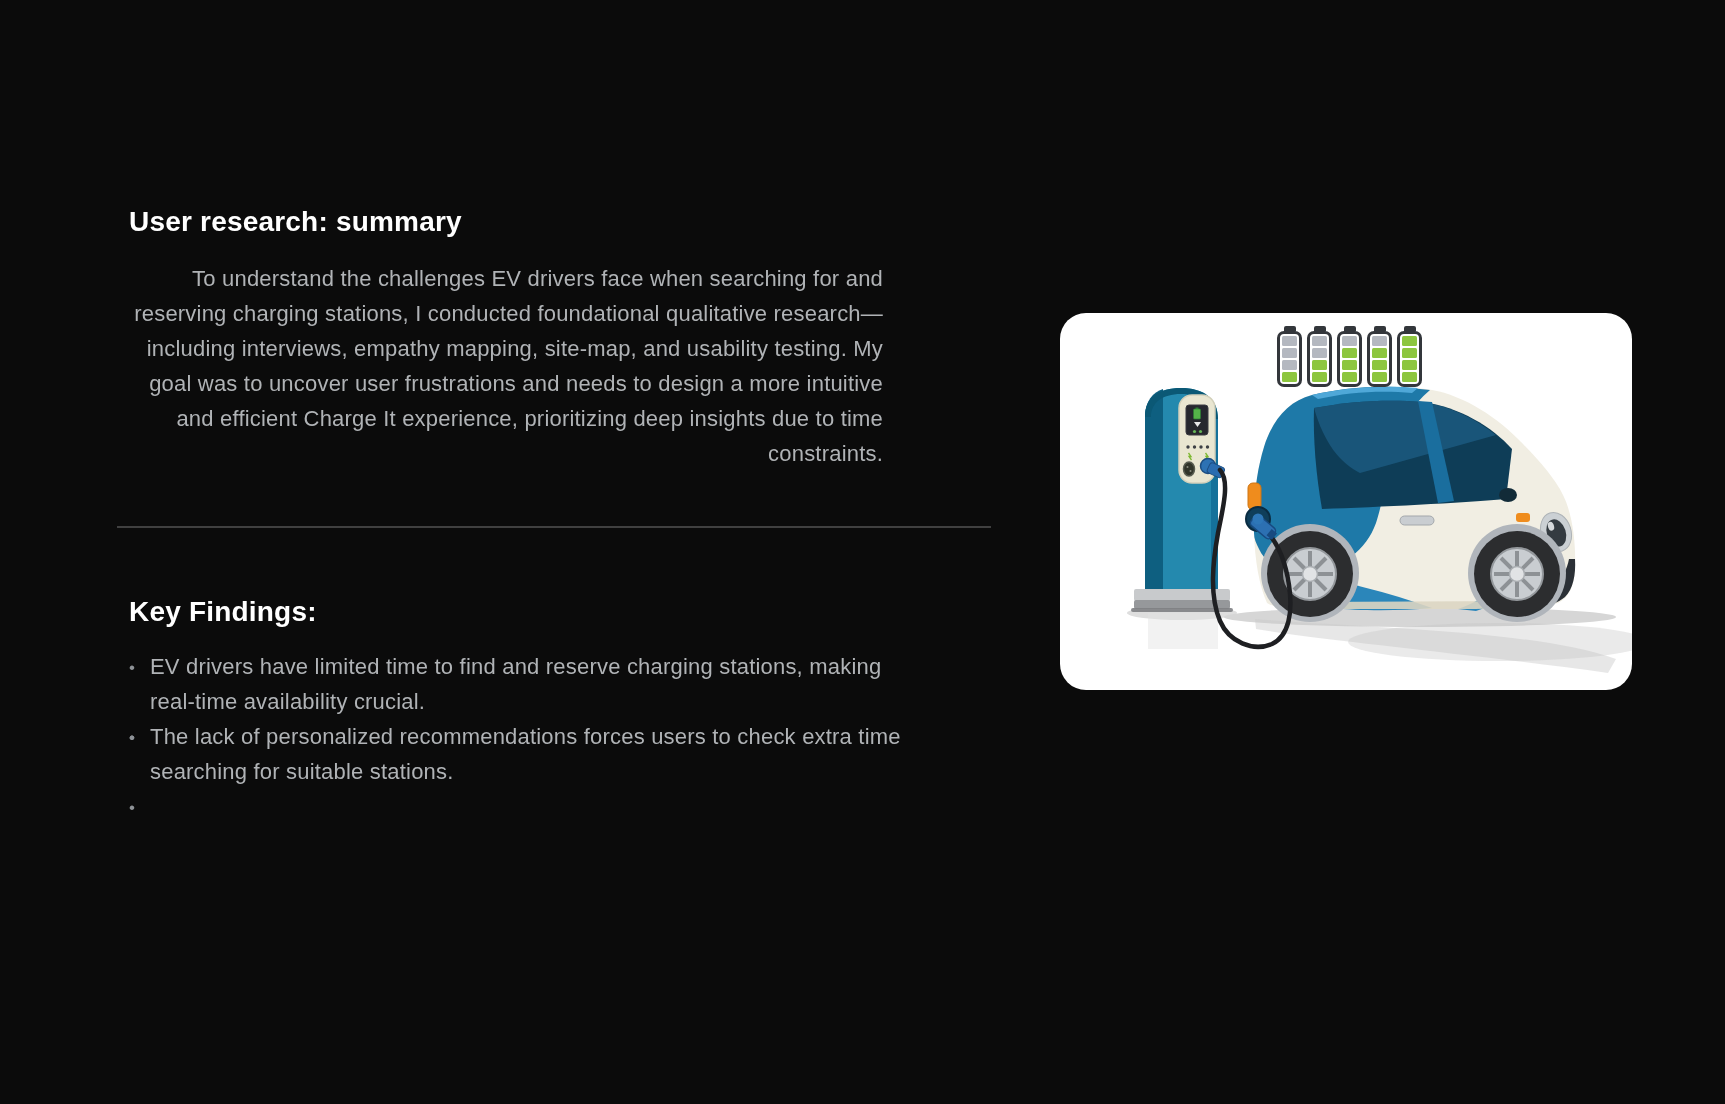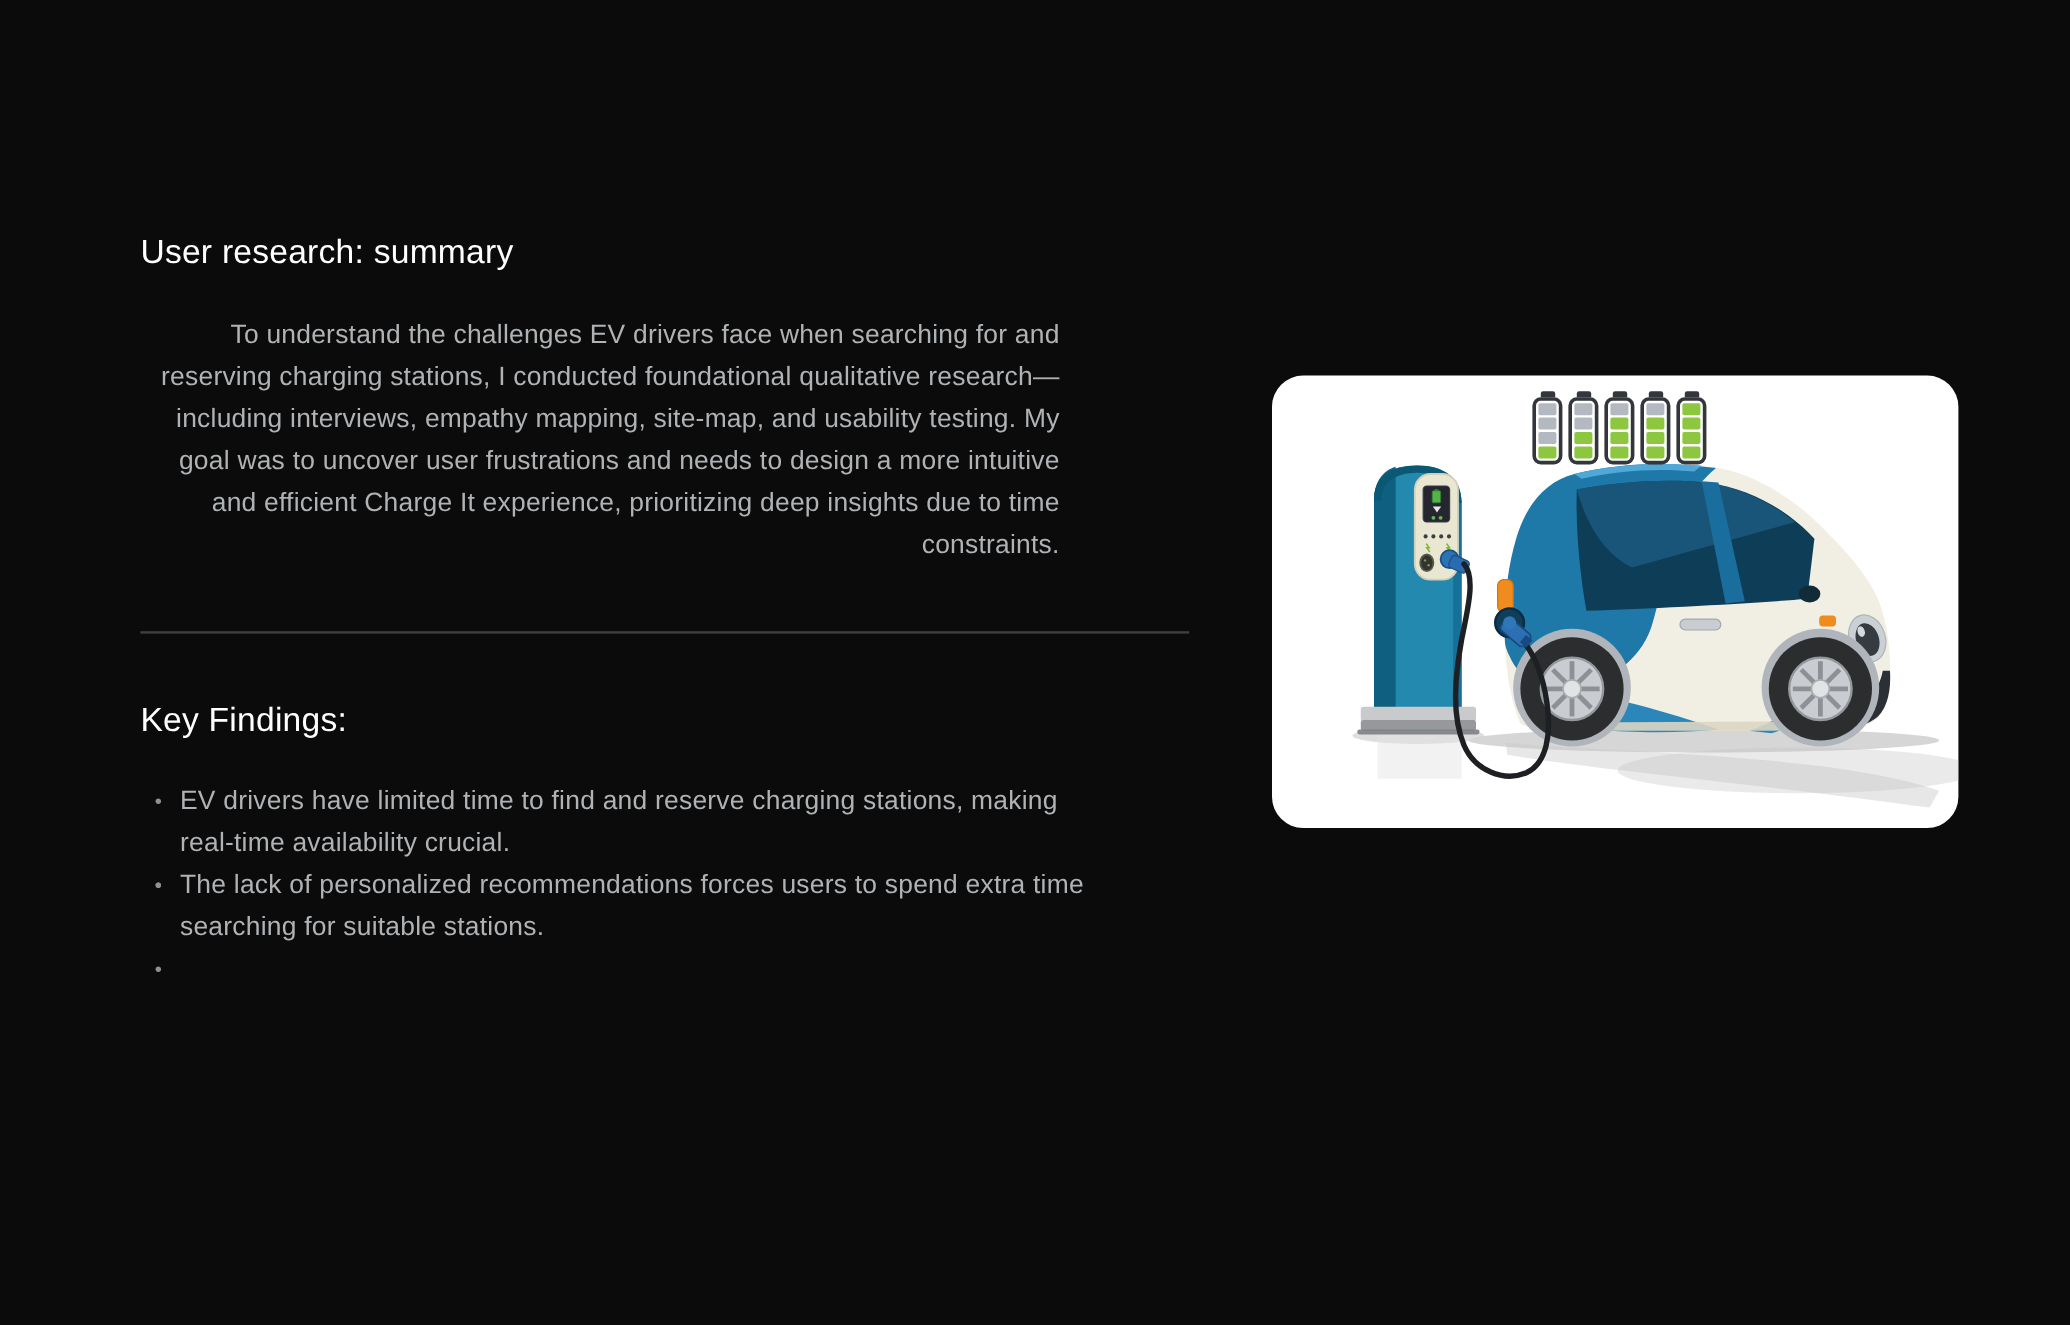--- a/index.html
+++ b/index.html
@@ -9,22 +9,22 @@
   }
   *{box-sizing:border-box;}
   html,body{margin:0;padding:0;}
   body{
     width:1725px;height:1104px;position:relative;overflow:hidden;
     background:var(--page-bg);
     font-family:"Liberation Sans", sans-serif;
     -webkit-font-smoothing:antialiased;
   }
   .title{
-    position:absolute;color:var(--heading-color);font-weight:400;
-    font-size:28px;line-height:1.15;letter-spacing:.2px;margin:0;
+    position:absolute;color:var(--heading-color);font-weight:700;
+    font-size:28px;line-height:1.15;letter-spacing:.2px;margin:12px;
   }
   #research-title{left:117px;top:194px;}
   #findings-title{left:117px;top:584px;}
   .paragraph{
     position:absolute;left:117px;top:261px;width:766px;margin:0;
     font-size:22px;line-height:35px;color:var(--text-gray);letter-spacing:.2px;text-align:right;
   }
   .divider{
     position:absolute;left:117px;top:526px;width:874px;height:2px;
     background:var(--divider-gray);border:none;margin:0;
@@ -66,21 +66,21 @@
 
 <p class="paragraph">To understand the challenges EV drivers face when searching for and reserving charging stations, I conducted foundational qualitative research—including interviews, empathy mapping, site-map, and usability testing. My goal was to uncover user frustrations and needs to design a more intuitive and efficient Charge It experience, prioritizing deep insights due to time constraints.</p>
 
 <hr class="divider">
 
 <h2 class="title" id="findings-title">Key Findings:</h2>
 
 <ul class="findings">
     <li><span class="dot">•</span><span>EV drivers have limited time to find and reserve charging stations, making real-time availability crucial.</span></li>
     <li><span class="dot">•</span></li>
-    <li><span class="dot">•</span><span>The lack of personalized recommendations forces users to spend extra time searching for suitable stations.</span></li>
+    <li><span class="dot">•</span><span>The lack of personalized recommendations forces users to check extra time searching for suitable stations.</span></li>
     <li><span class="dot">•</span></li>
   </ul>
 
 <div class="card">
 
   <svg class="scene" viewBox="0 0 572 377" aria-hidden="true">
 
     <g>
       <ellipse cx="122" cy="300" rx="55" ry="7" fill="#dedede"></ellipse>
       <rect x="88" y="300" width="70" height="36" fill="#e3e3e3" opacity="0.45"></rect>

